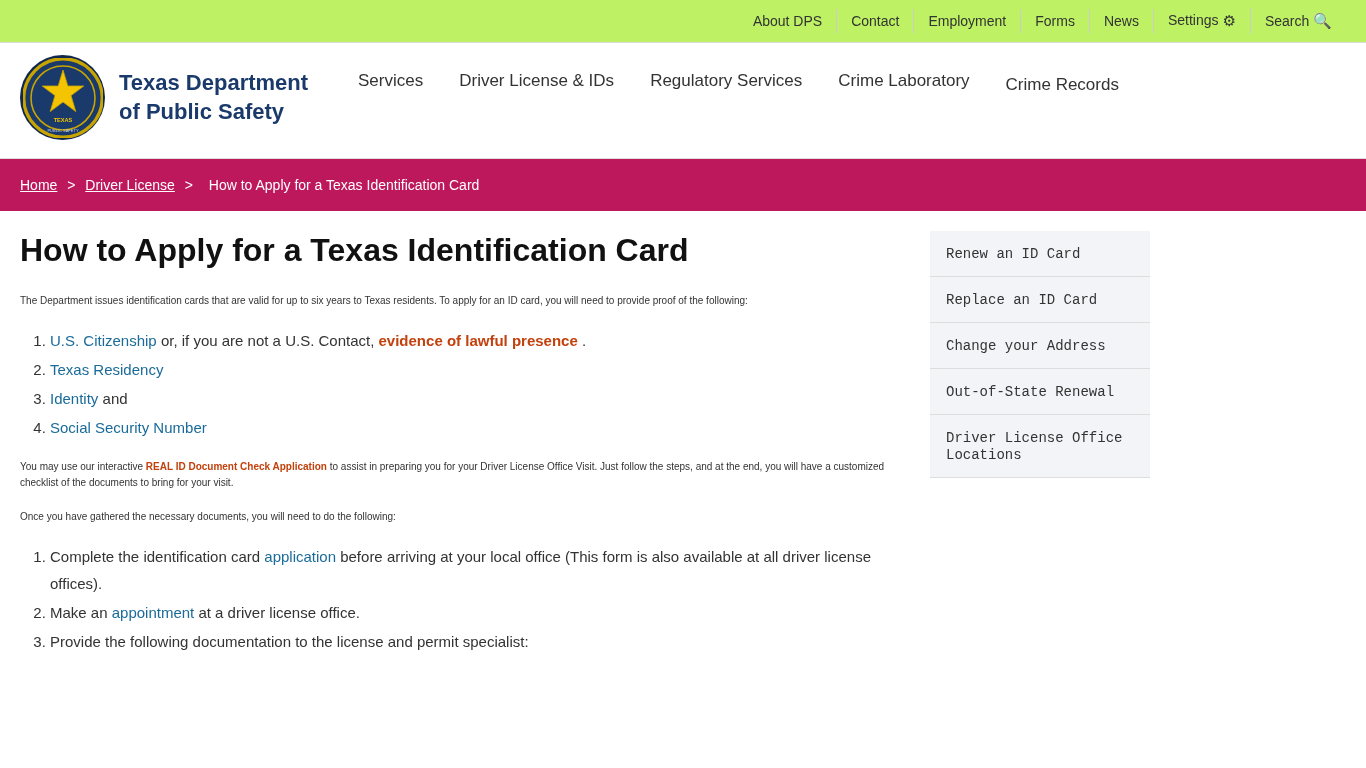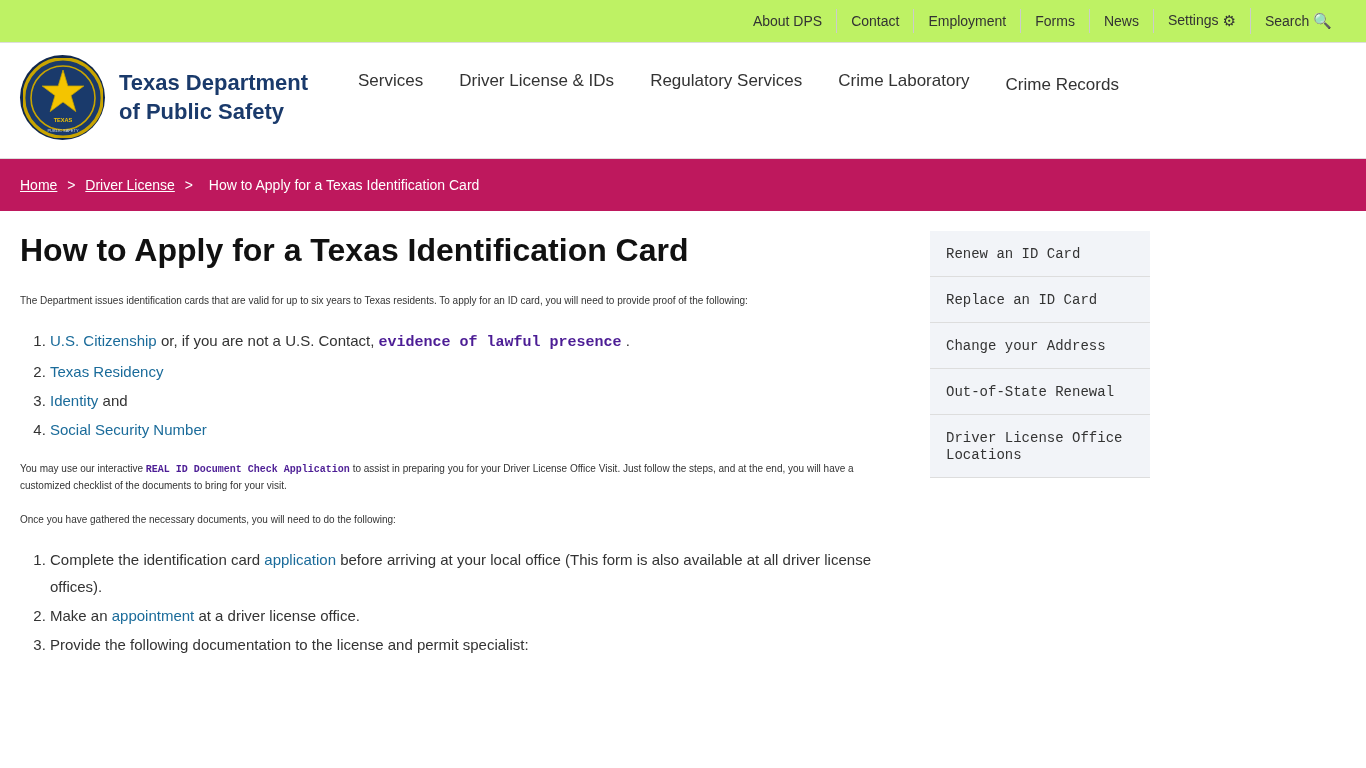--- a/index.html
+++ b/index.html
@@ -121,21 +121,21 @@
       margin-bottom: 18px;
       color: #333;
     }
     .content-list {
       margin: 0 0 18px 30px;
       line-height: 1.8;
       font-size: 15px;
     }
     .content-list li { margin-bottom: 2px; }
     .link-blue { color: #1a6b9a; text-decoration: none; cursor: pointer; }
-    .link-bold-blue { color: #4c1d95; text-decoration: none; font-weight: bold; cursor: pointer; font-family: Liberation Mono, monospace; }
+    .link-bold-blue { color: #c2410c; text-decoration: none; font-weight: bold; cursor: pointer; }
 
     
     #sidebar {
       width: 220px;
       flex-shrink: 0;
     }
     .sidebar-menu-title {
       background: #e8edf4;
       padding: 14px 16px;
       font-size: 16px;

